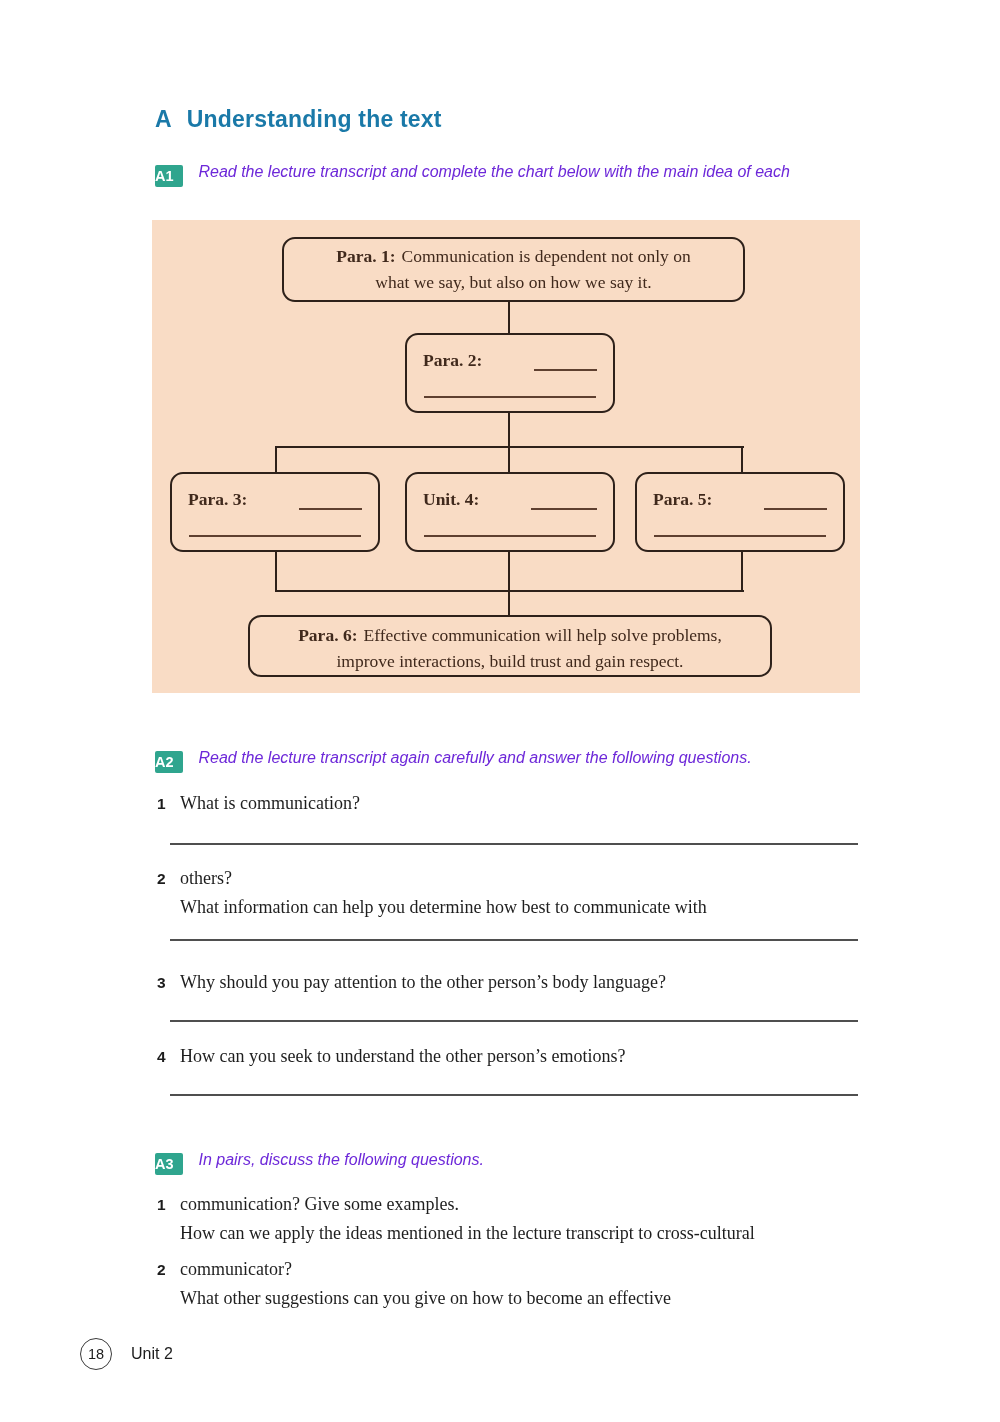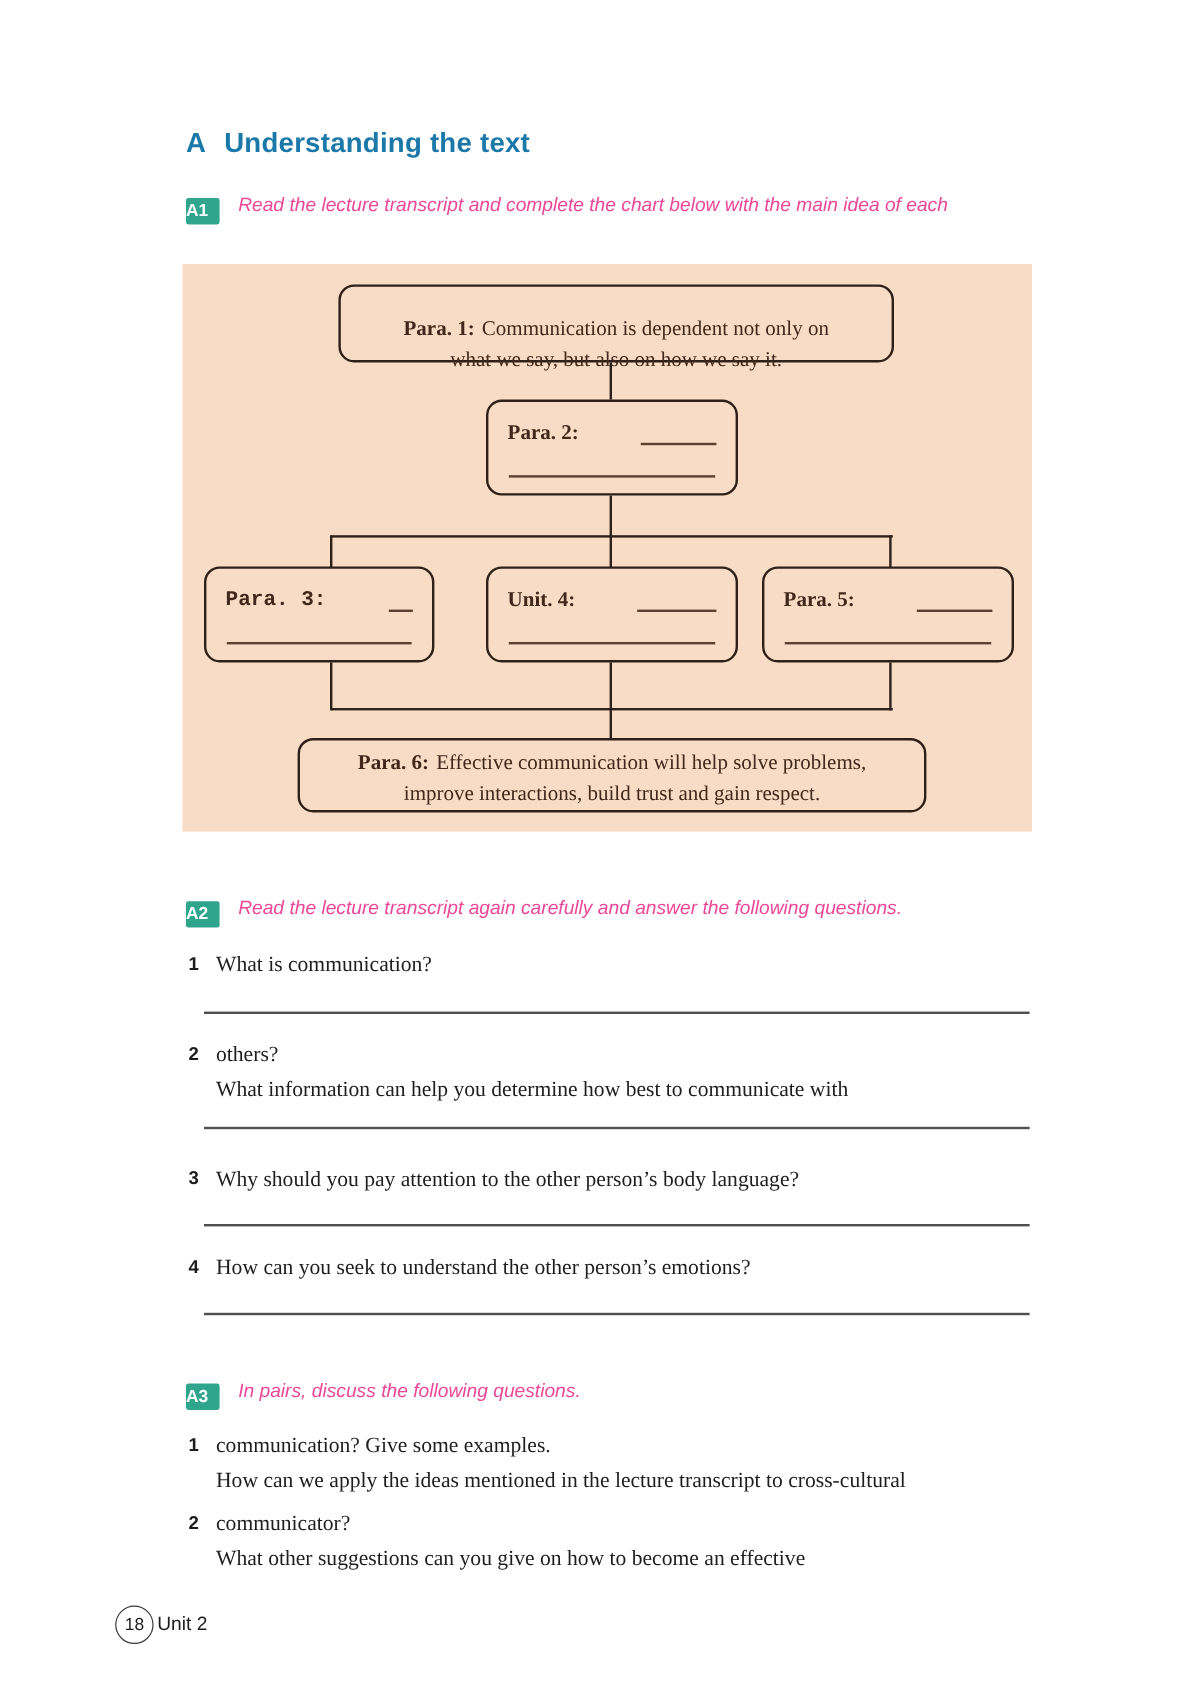--- a/index.html
+++ b/index.html
@@ -19,45 +19,45 @@
 
   
   .page-title{left:155px;top:106px;font-weight:bold;font-size:23px;color:var(--title-blue);letter-spacing:.2px;}
   .page-title .letter{margin-right:15px;}
 
   
   .instr{line-height:27px;font-size:16px;}
   .badge{display:inline-block;width:28px;height:22px;line-height:22px;text-align:left;
          background:var(--badge-teal);color:#fff;font-weight:bold;font-size:14.5px;
          border-radius:2px;margin-right:11px;vertical-align:-4px;}
-  .itext{font-style:italic;color:#ec4899;margin-top:28px;}
+  .itext{font-style:italic;color:#6d28d9;margin-top:28px;}
 
   
   .panel{left:152px;top:220px;width:708px;height:473px;background:var(--peach);}
   .pbox{position:absolute;border:2.5px solid var(--box-border);border-radius:13px;
         font-family:"Liberation Serif",serif;font-size:17.5px;color:var(--box-text);}
   .pbox .plabel{font-weight:bold;white-space:nowrap;}
-  .pbox.txt{text-align:center;padding-top:21px;line-height:26px;}
+  .pbox.txt{text-align:center;padding-top:4px;line-height:26px;}
   .pbox.txt .plabel{margin-right:6px;}
   .pbox-row{display:flex;align-items:flex-end;padding:13px 16px 0 16px;height:36px;gap:45px;}
   .pblank{flex:1;border-bottom:2px solid var(--blank);margin-left:7px;height:100%;}
   .pblank2{position:absolute;left:17px;right:17px;bottom:13px;border-bottom:2px solid var(--blank);}
   .cline{position:absolute;background:var(--box-border);}
   .v{width:2px;}
   .h{height:2px;}
 
   
   .q{left:157px;font-family:"Liberation Serif",serif;font-size:18px;color:var(--qtext);line-height:29px;}
   .qnum{display:inline-block;width:23px;font-family:"Liberation Sans",sans-serif;
         font-weight:bold;font-size:15.5px;vertical-align:top;color:#1c1c1c;}
   .qtext{display:inline-block;vertical-align:top;}
   .answer-line{left:170px;width:688px;height:0;border-bottom:2px solid var(--ans-line);}
 
   
-  .pagenum{left:96px;top:1338px;width:32px;height:32px;border:1.5px solid #3b3b3b;border-radius:50%;
+  .pagenum{left:80px;top:1338px;width:32px;height:32px;border:1.5px solid #3b3b3b;border-radius:50%;
            text-align:center;line-height:30px;font-size:14.5px;color:#1c1c1c;}
   .unit{left:131px;top:1345px;font-size:16px;color:#1c1c1c;}
 </style>
 </head>
 <body>
 
 <div class="abs page-title">
   <span class="letter">A</span><span>Understanding the text</span>
 </div>
 
@@ -83,21 +83,21 @@
     </div>
     <div class="pblank2"></div>
   </div>
 
   <div class="cline v" style="left:356px;top:193px;height:34px;"></div>
   <div class="cline h" style="left:124px;top:226px;width:468px;"></div>
   <div class="cline v" style="left:123px;top:226px;height:27px;"></div>
   <div class="cline v" style="left:356px;top:226px;height:27px;"></div>
   <div class="cline v" style="left:589px;top:226px;height:27px;"></div>
 
-  <div class="pbox" style="left:18px;top:252px;width:192px;height:80px;font-family:Liberation Mono, monospace;">
+  <div class="pbox" style="left:18px;top:252px;width:210px;height:80px;">
     <div class="pbox-row">
       <span class="plabel">Para. 3:</span>
       <span class="pblank"></span>
     </div>
     <div class="pblank2"></div>
   </div>
 
   <div class="pbox" style="left:253px;top:252px;width:210px;height:80px;">
     <div class="pbox-row">
       <span class="plabel">Unit. 4:</span>

